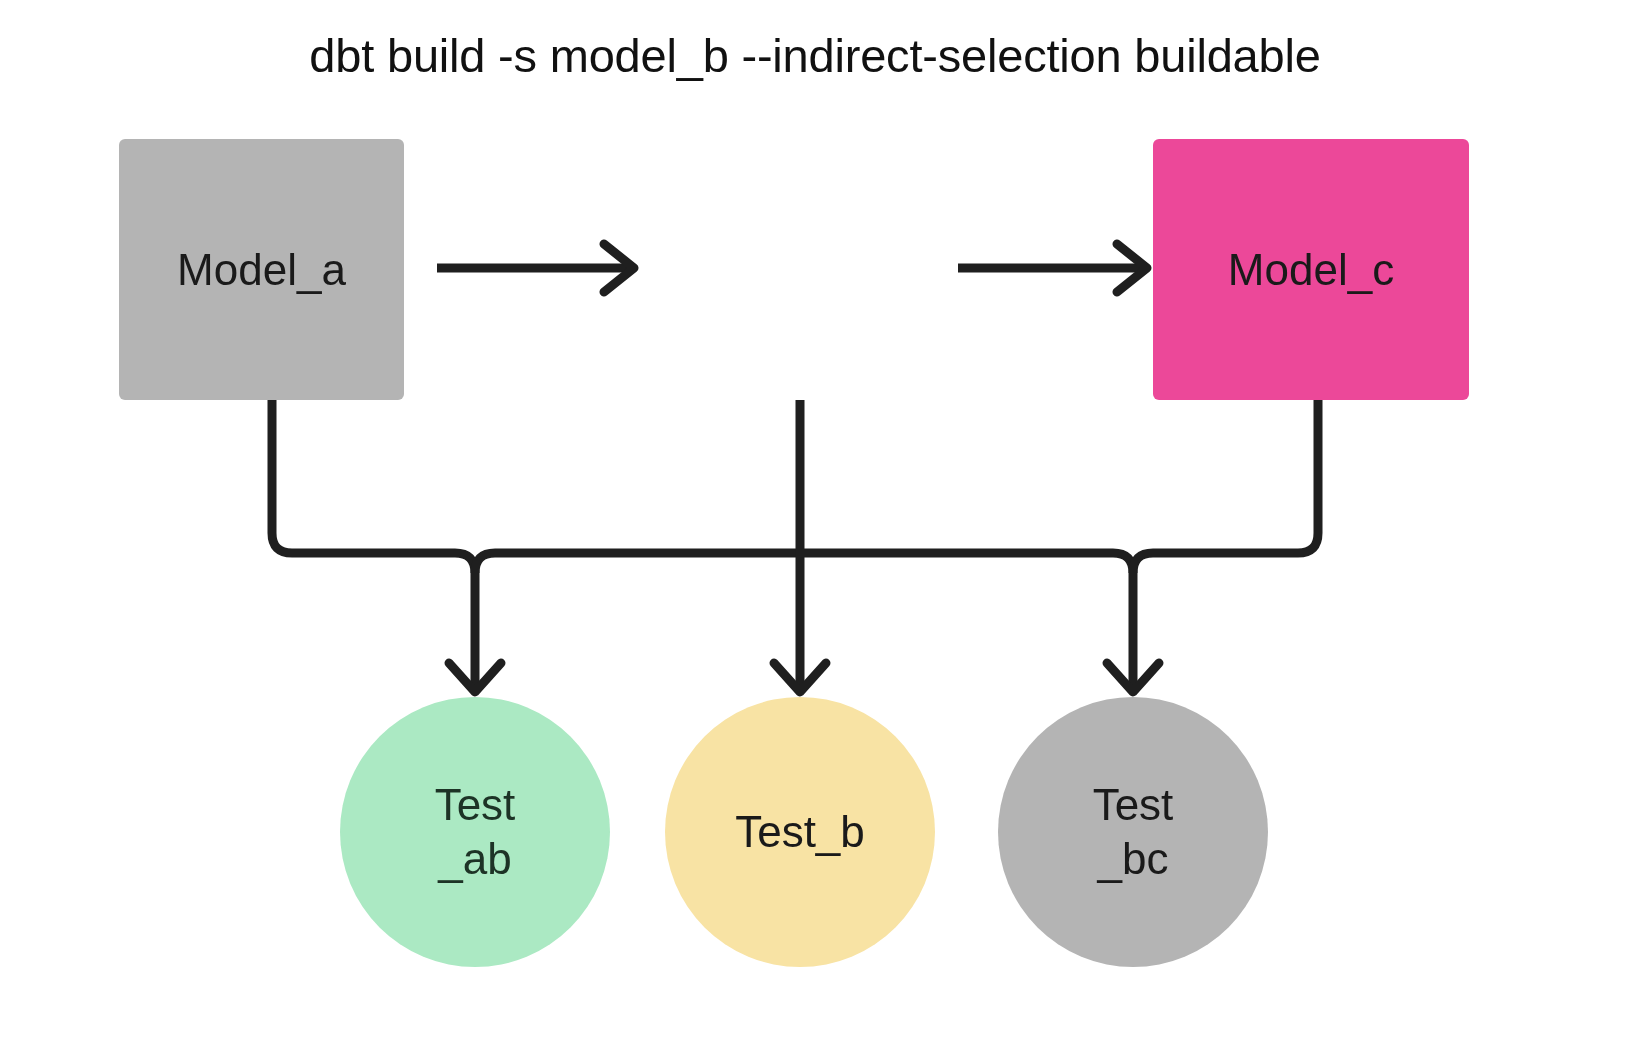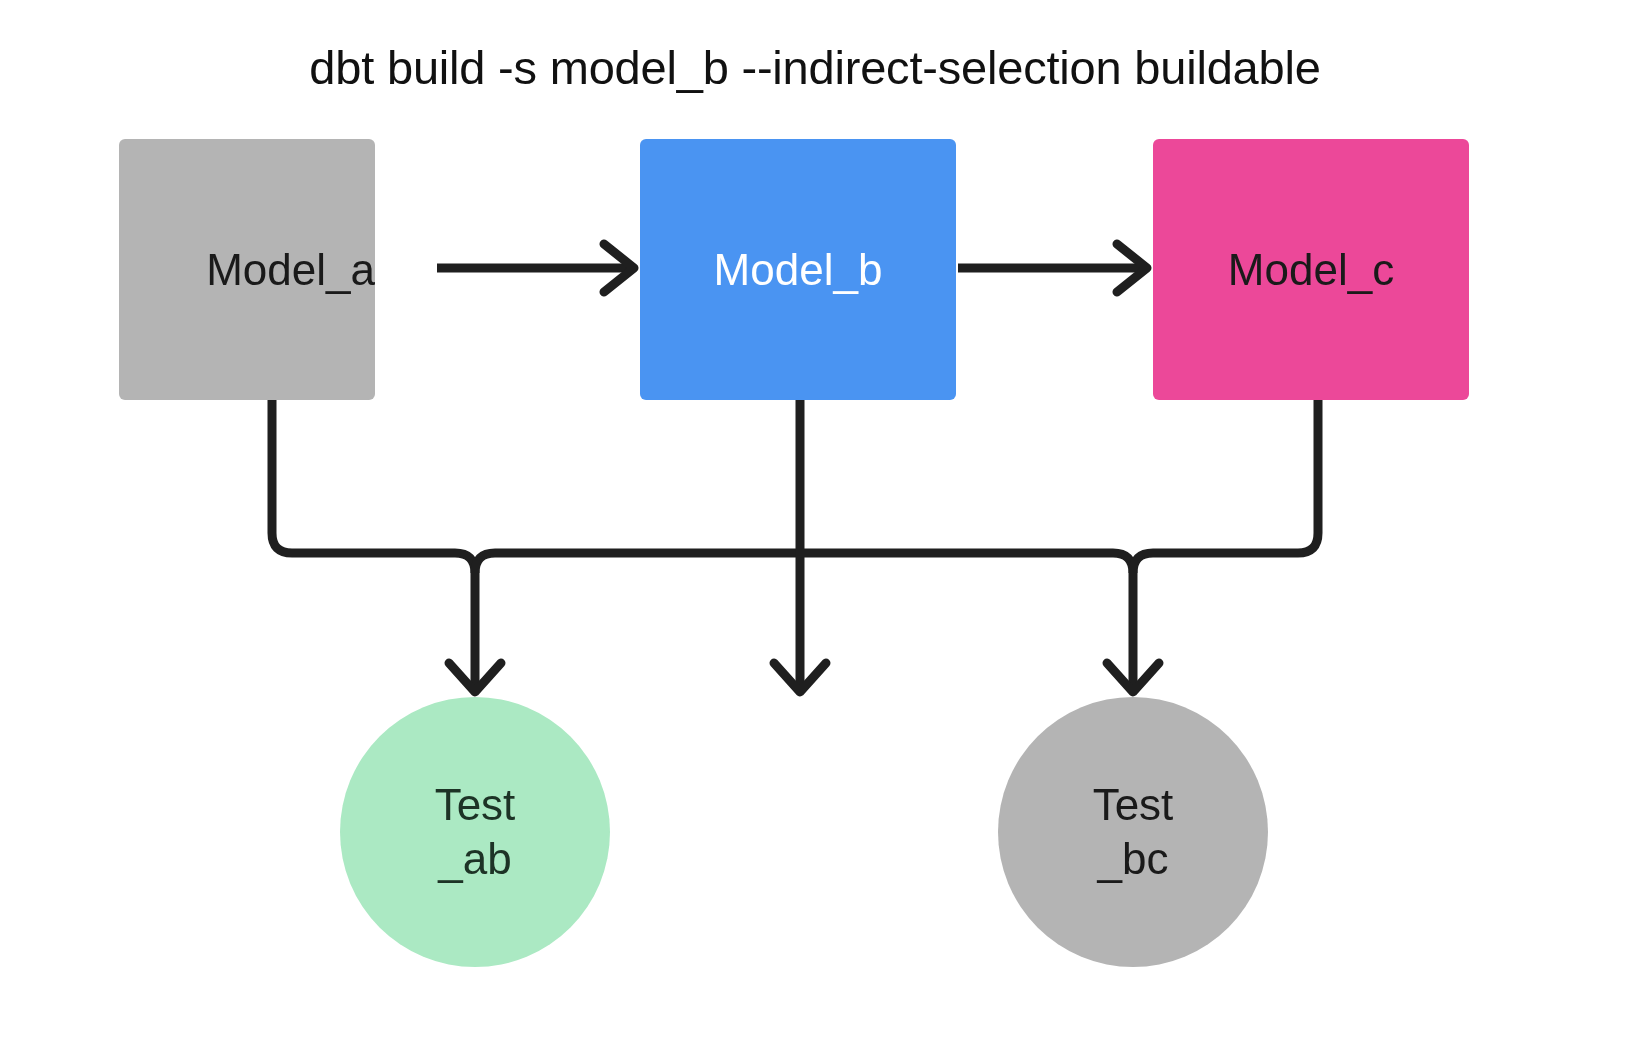--- a/index.html
+++ b/index.html
@@ -30,21 +30,20 @@
     position: absolute;
     left: 0;
     top: 28px;
     width: 1630px;
     text-align: center;
     font-size: 47px;
     font-weight: 400;
     color: #111111;
     letter-spacing: -0.2px;
     white-space: nowrap;
-    margin-top: 12px;
   }
   .node-box {
     position: absolute;
     display: flex;
     align-items: center;
     justify-content: center;
     border-radius: 6px;
     font-size: 44px;
     font-weight: 400;
     box-sizing: border-box;
@@ -107,39 +106,41 @@
     <g>
       <path d="M 800 553 L 1113 553 Q 1133 553 1133 573 L 1133 688" fill="none" stroke="#1f1f1f" stroke-width="9" stroke-linecap="butt"></path>
       <polyline points="1107,663 1133,692 1159,663" fill="none" stroke="#1f1f1f" stroke-width="9" stroke-linecap="round" stroke-linejoin="round"></polyline>
     </g>
 
     <g>
       <path d="M 1318 400 L 1318 533 Q 1318 553 1298 553 L 1153 553 Q 1133 553 1133 573" fill="none" stroke="#1f1f1f" stroke-width="9" stroke-linecap="butt"></path>
     </g>
   </svg>
 
-  <div class="node-box" style="left:119px; top:139px; width:256px; height:261px; background:#b4b4b4; color:#1a1a1a;justify-content:flex-end;">
+  <div class="node-box" style="left:119px; top:139px; width:285px; height:261px; background:#b4b4b4; color:#1a1a1a;">
     <span>Model_a</span>
   </div>
 
-  <div class="node-box" style="left:640px; top:139px; width:316px; height:261px; background:#4a94f2; color:#ffffff;">
-    <span>Model_b</span>
-  </div>
 
   <div class="node-box" style="left:1153px; top:139px; width:316px; height:261px; background:#ec4899; color:#1a1a1a;">
     <span>Model_c</span>
   </div>
 
   <div class="node-circle" style="left:340px; top:697px; width:270px; height:270px; background:#abe9c3; color:#1d3326;">
     <span class="circle-stack">
       <span class="line">Test</span>
       <span class="line">_ab</span>
     </span>
   </div>
 
+  <div class="node-circle" style="left:665px; top:697px; width:270px; height:270px; background:#f8e3a4; color:#1a1a1a;">
+    <span class="circle-stack">
+      <span class="line">Test_b</span>
+    </span>
+  </div>
 
   <div class="node-circle" style="left:998px; top:697px; width:270px; height:270px; background:#b4b4b4; color:#1a1a1a;">
     <span class="circle-stack">
       <span class="line">Test</span>
       <span class="line">_bc</span>
     </span>
   </div>
 
 </div>
 

